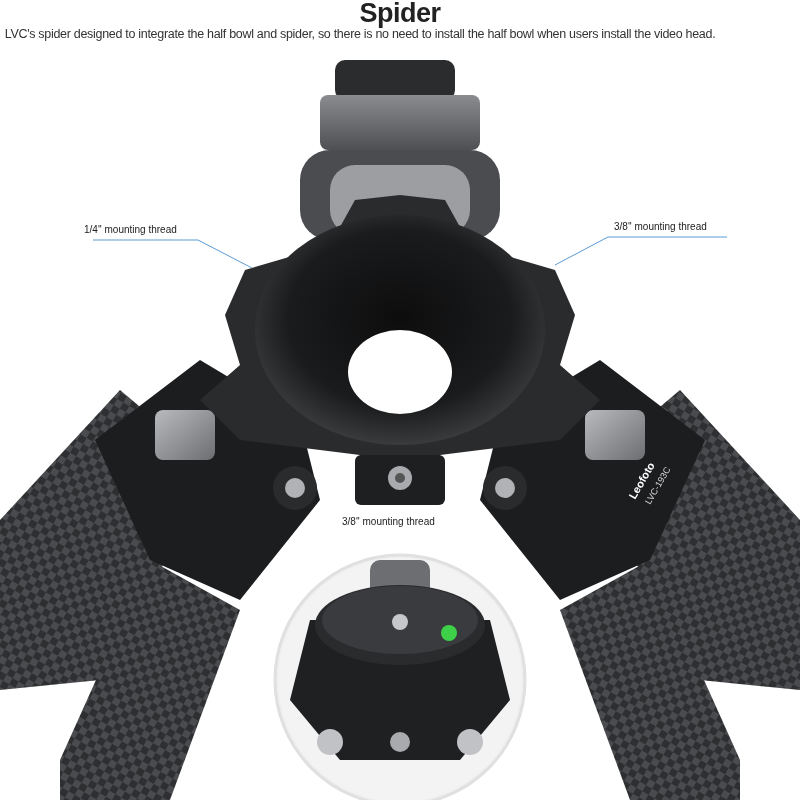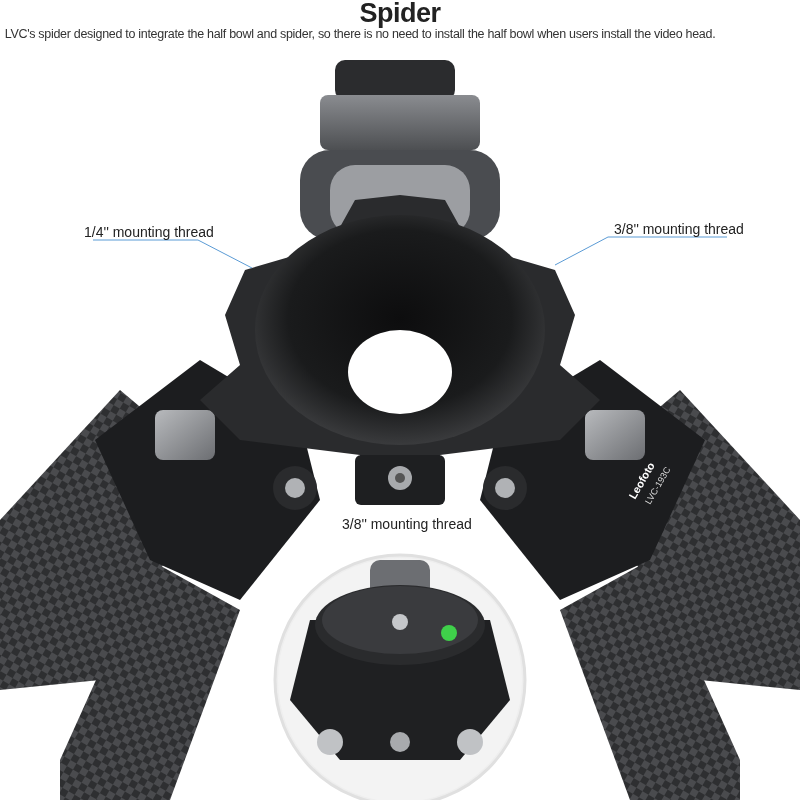--- a/index.html
+++ b/index.html
@@ -1,19 +1,19 @@
 <!DOCTYPE html>
 <html><head>
 <meta charset="utf-8">
 <style>
   html,body{margin:0;padding:0;}
   body{width:800px;height:800px;background:#ffffff;position:relative;overflow:hidden;font-family:"Liberation Sans",sans-serif;}
   .title{position:absolute;top:-2px;left:0;width:800px;text-align:center;font-size:27px;font-weight:bold;color:#222;letter-spacing:-0.5px;}
   .subtitle{position:absolute;top:27px;left:0;width:720px;text-align:center;font-size:12.5px;color:#333;letter-spacing:-0.3px;}
-  .label{position:absolute;font-size:14px;color:#222;}
+  .label{position:absolute;font-size:10px;color:#222;}
   svg.scene{position:absolute;left:0;top:0;}
 </style>
 </head>
 <body>
 
 <div class="title">Spider</div>
 <div class="subtitle">LVC's spider designed to integrate the half bowl and spider, so there is no need to install the half bowl when users install the video head.</div>
 
 <svg class="scene" width="800" height="800" viewBox="0 0 800 800">
   <defs>

